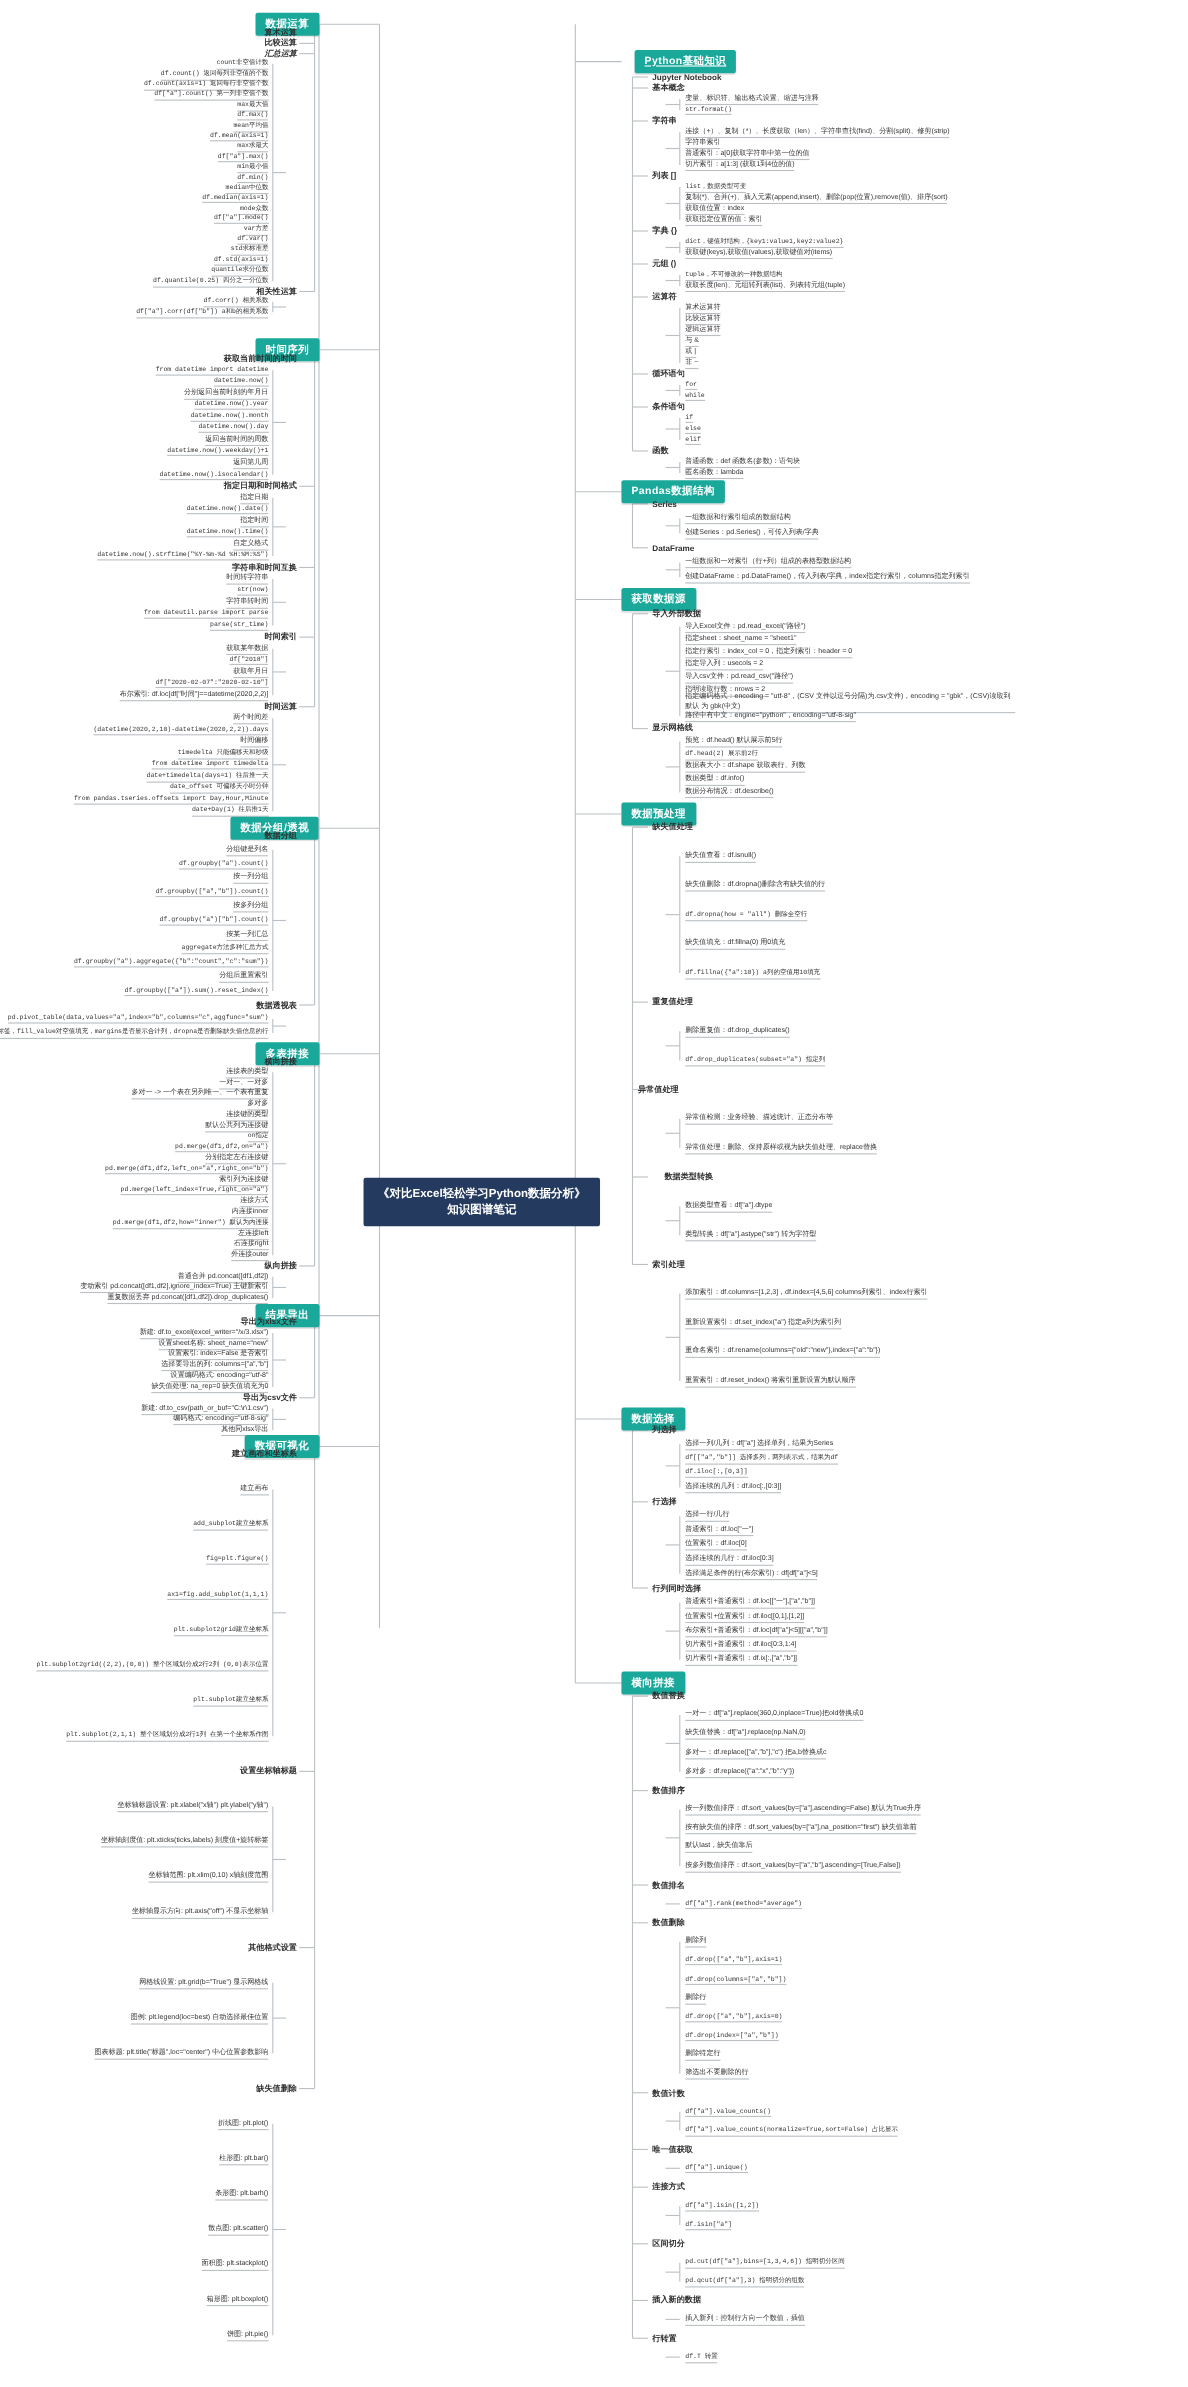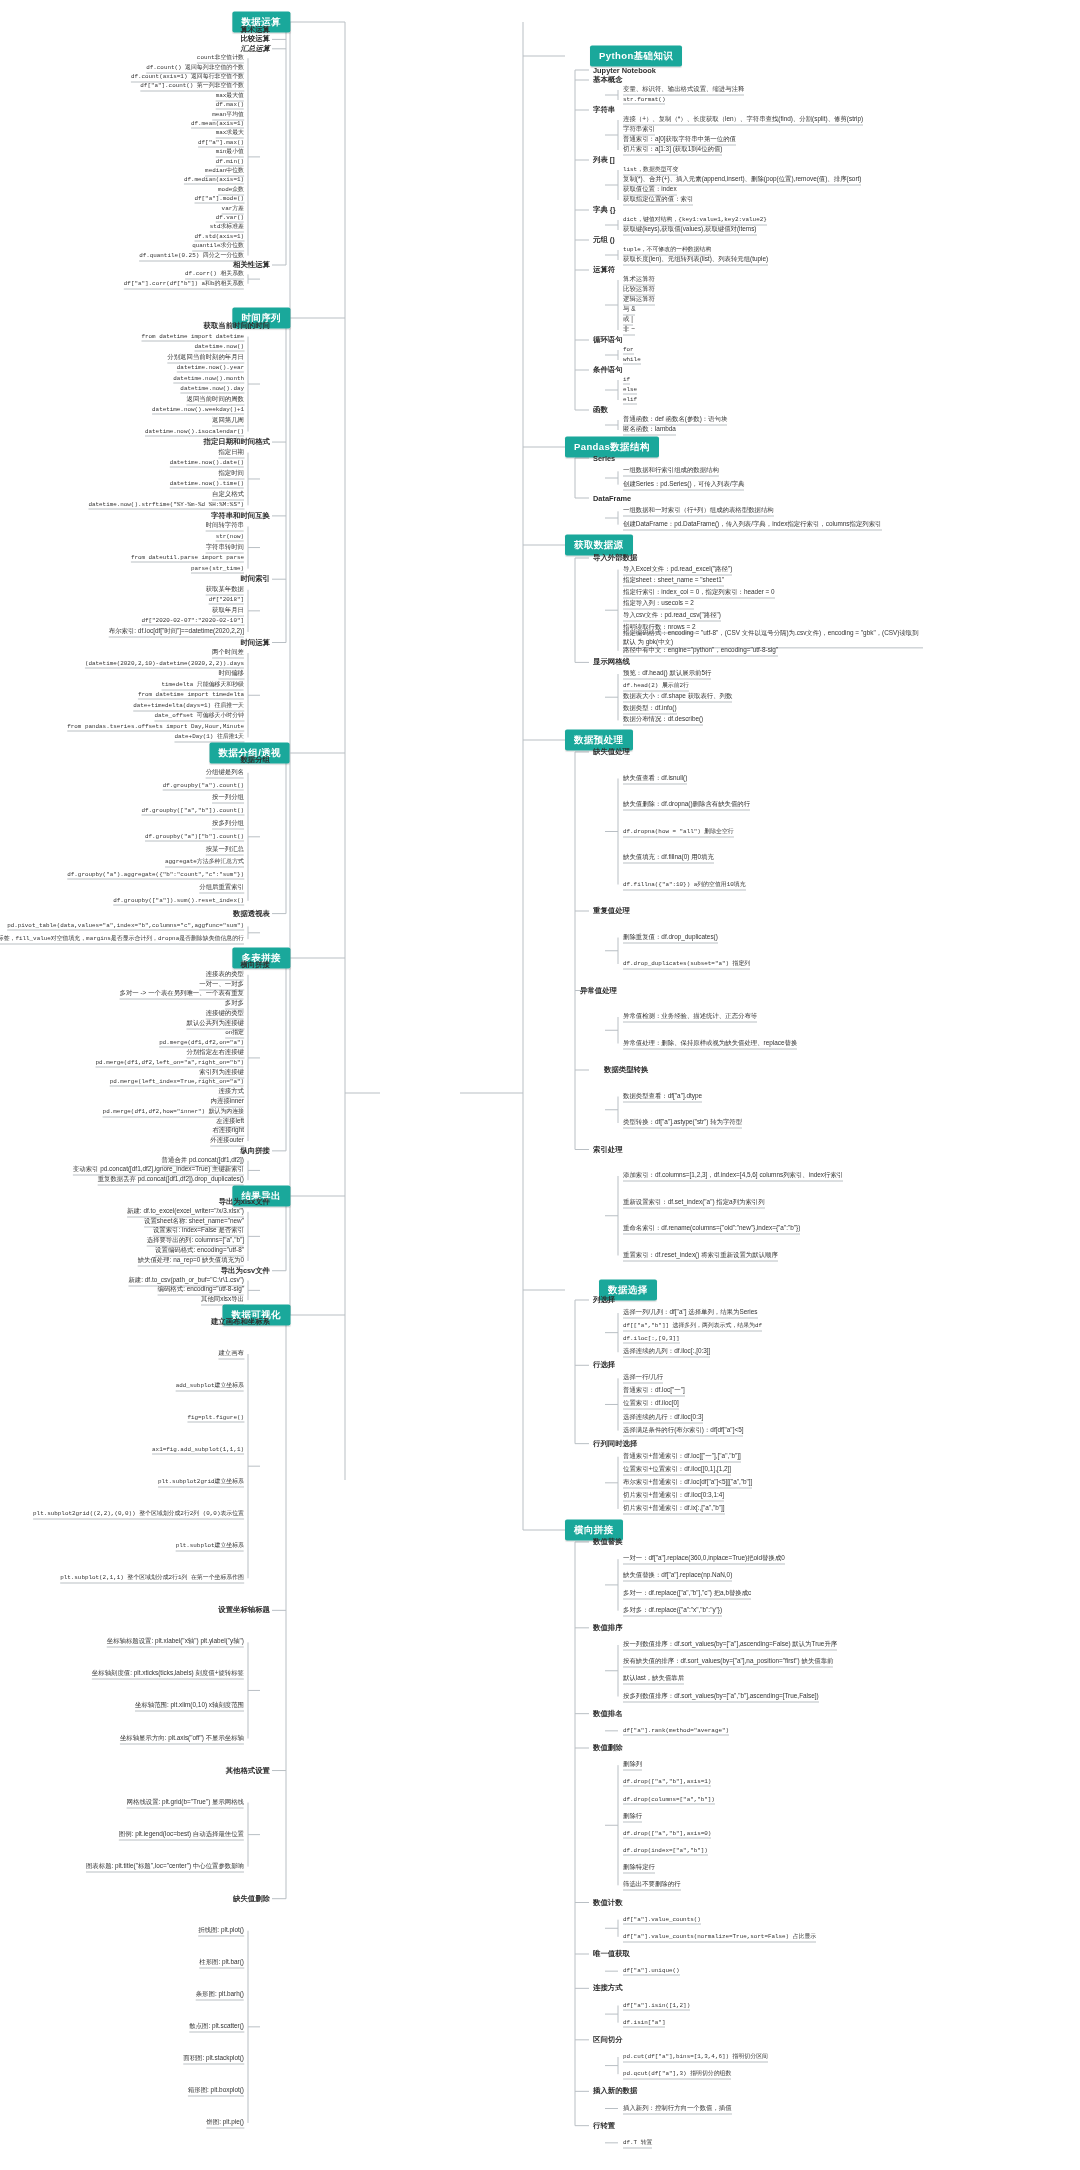--- a/index.html
+++ b/index.html
@@ -218,20 +218,24 @@
         <path d="M618 2065.5833333333358 L605 2065.5833333333358"></path>
         <path d="M575 2091.3333333333353 L589 2091.3333333333353"></path>
         <path d="M618 2108.500000000002 L618 2108.500000000002"></path>
         <path d="M618 2108.500000000002 L605 2108.500000000002"></path>
         <path d="M575 2125.6666666666683 L589 2125.6666666666683"></path>
         <path d="M618 2142.833333333335 L618 2142.833333333335"></path>
         <path d="M618 2142.833333333335 L605 2142.833333333335"></path>
         <path d="M575 1542 L575 2125.6666666666683"></path>
       </g>
   </svg>
+<div class="title" style="left: 438px; top: 1093px;">
+      <div>《对比Excel轻松学习Python数据分析》</div>
+      <div>知识图谱笔记</div>
+    </div>
     <div class="brbox l" style="left: 290px; top: 22px;">数据运算</div>
     <div class="n2 l" style="left: 270px; top: 30px;">算术运算</div>
     <div class="n2 l" style="left: 270px; top: 39.4px;">比较运算</div>
     <div class="n2 l" style="left: 270px; top: 48.8px; font-style: italic;">汇总运算</div>
     <div class="n3 l mono" style="left: 244px; top: 58.2px;">count非空值计数</div>
     <div class="n3 l mono" style="left: 244px; top: 67.6px;">df.count() 返回每列非空值的个数</div>
     <div class="n3 l mono" style="left: 244px; top: 77px;">df.count(axis=1) 返回每行非空值个数</div>
     <div class="n3 l mono" style="left: 244px; top: 86.4px;">df["a"].count() 第一列非空值个数</div>
     <div class="n3 l mono" style="left: 244px; top: 95.8px;">max最大值</div>
     <div class="n3 l mono" style="left: 244px; top: 105.2px;">df.max()</div>
@@ -367,21 +371,21 @@
     <div class="n3 l" style="left: 244px; top: 1834.62px;">图例: plt.legend(loc=best) 自动选择最佳位置</div>
     <div class="n3 l" style="left: 244px; top: 1866.65px;">图表标题: plt.title("标题",loc="center") 中心位置参数影响</div>
     <div class="n2 l" style="left: 270px; top: 1898.69px;">缺失值删除</div>
     <div class="n3 l" style="left: 244px; top: 1930.73px;">折线图: plt.plot()</div>
     <div class="n3 l" style="left: 244px; top: 1962.77px;">柱形图: plt.bar()</div>
     <div class="n3 l" style="left: 244px; top: 1994.81px;">条形图: plt.barh()</div>
     <div class="n3 l" style="left: 244px; top: 2026.85px;">散点图: plt.scatter()</div>
     <div class="n3 l" style="left: 244px; top: 2058.88px;">面积图: plt.stackplot()</div>
     <div class="n3 l" style="left: 244px; top: 2090.92px;">箱形图: plt.boxplot()</div>
     <div class="n3 l" style="left: 244px; top: 2122.96px;">饼图: plt.pie()</div>
-    <div class="brbox r" style="left: 590px; top: 56px;">Python基础知识</div>
+    <div class="brbox r" style="left: 577px; top: 56px; text-decoration: underline;">Python基础知识</div>
     <div class="n2" style="left: 593px; top: 70px;">Jupyter Notebook</div>
     <div class="n2" style="left: 593px; top: 80px;">基本概念</div>
     <div class="n3" style="left: 623px; top: 90px;">变量、标识符、输出格式设置、缩进与注释</div>
     <div class="n3 mono" style="left: 623px; top: 100px;">str.format()</div>
     <div class="n2" style="left: 593px; top: 110px;">字符串</div>
     <div class="n3" style="left: 623px; top: 120px;">连接（+）、复制（*）、长度获取（len）、字符串查找(find)、分割(split)、修剪(strip)</div>
     <div class="n3" style="left: 623px; top: 130px;">字符串索引</div>
     <div class="n3" style="left: 623px; top: 140px;">普通索引：a[0]获取字符串中第一位的值</div>
     <div class="n3" style="left: 623px; top: 150px;">切片索引：a[1:3] (获取1到4位的值)</div>
     <div class="n2" style="left: 593px; top: 160px;">列表 []</div>
@@ -449,21 +453,21 @@
     <div class="n3" style="left: 623px; top: 1017px;">异常值检测：业务经验、描述统计、正态分布等</div>
     <div class="n3" style="left: 623px; top: 1043.5px;">异常值处理：删除、保持原样或视为缺失值处理、replace替换</div>
     <div class="n2" style="left: 604px; top: 1070px; text-align: center;">数据类型转换</div>
     <div class="n3" style="left: 623px; top: 1096.5px;">数据类型查看：df["a"].dtype</div>
     <div class="n3" style="left: 623px; top: 1123px;">类型转换：df["a"].astype("str") 转为字符型</div>
     <div class="n2" style="left: 593px; top: 1149.5px;">索引处理</div>
     <div class="n3" style="left: 623px; top: 1176px;">添加索引：df.columns=[1,2,3]，df.index=[4,5,6] columns列索引、index行索引</div>
     <div class="n3" style="left: 623px; top: 1202.5px;">重新设置索引：df.set_index("a") 指定a列为索引列</div>
     <div class="n3" style="left: 623px; top: 1229px;">重命名索引：df.rename(columns={"old":"new"},index={"a":"b"})</div>
     <div class="n3" style="left: 623px; top: 1255.5px;">重置索引：df.reset_index() 将索引重新设置为默认顺序</div>
-    <div class="brbox r" style="left: 599px; top: 1290px;">数据选择</div>
+    <div class="brbox r" style="left: 565px; top: 1290px;">数据选择</div>
     <div class="n2" style="left: 593px; top: 1300px;">列选择</div>
     <div class="n3" style="left: 623px; top: 1313.06px;">选择一列/几列：df["a"] 选择单列，结果为Series</div>
     <div class="n3 mono" style="left: 623px; top: 1326.12px;">df[["a","b"]] 选择多列，两列表示式，结果为df</div>
     <div class="n3 mono" style="left: 623px; top: 1339.18px;">df.iloc[:,[0,3]]</div>
     <div class="n3" style="left: 623px; top: 1352.24px;">选择连续的几列：df.iloc[:,[0:3]]</div>
     <div class="n2" style="left: 593px; top: 1365.29px;">行选择</div>
     <div class="n3" style="left: 623px; top: 1378.35px;">选择一行/几行</div>
     <div class="n3" style="left: 623px; top: 1391.41px;">普通索引：df.loc["一"]</div>
     <div class="n3" style="left: 623px; top: 1404.47px;">位置索引：df.iloc[0]</div>
     <div class="n3" style="left: 623px; top: 1417.53px;">选择连续的几行：df.iloc[0:3]</div>

